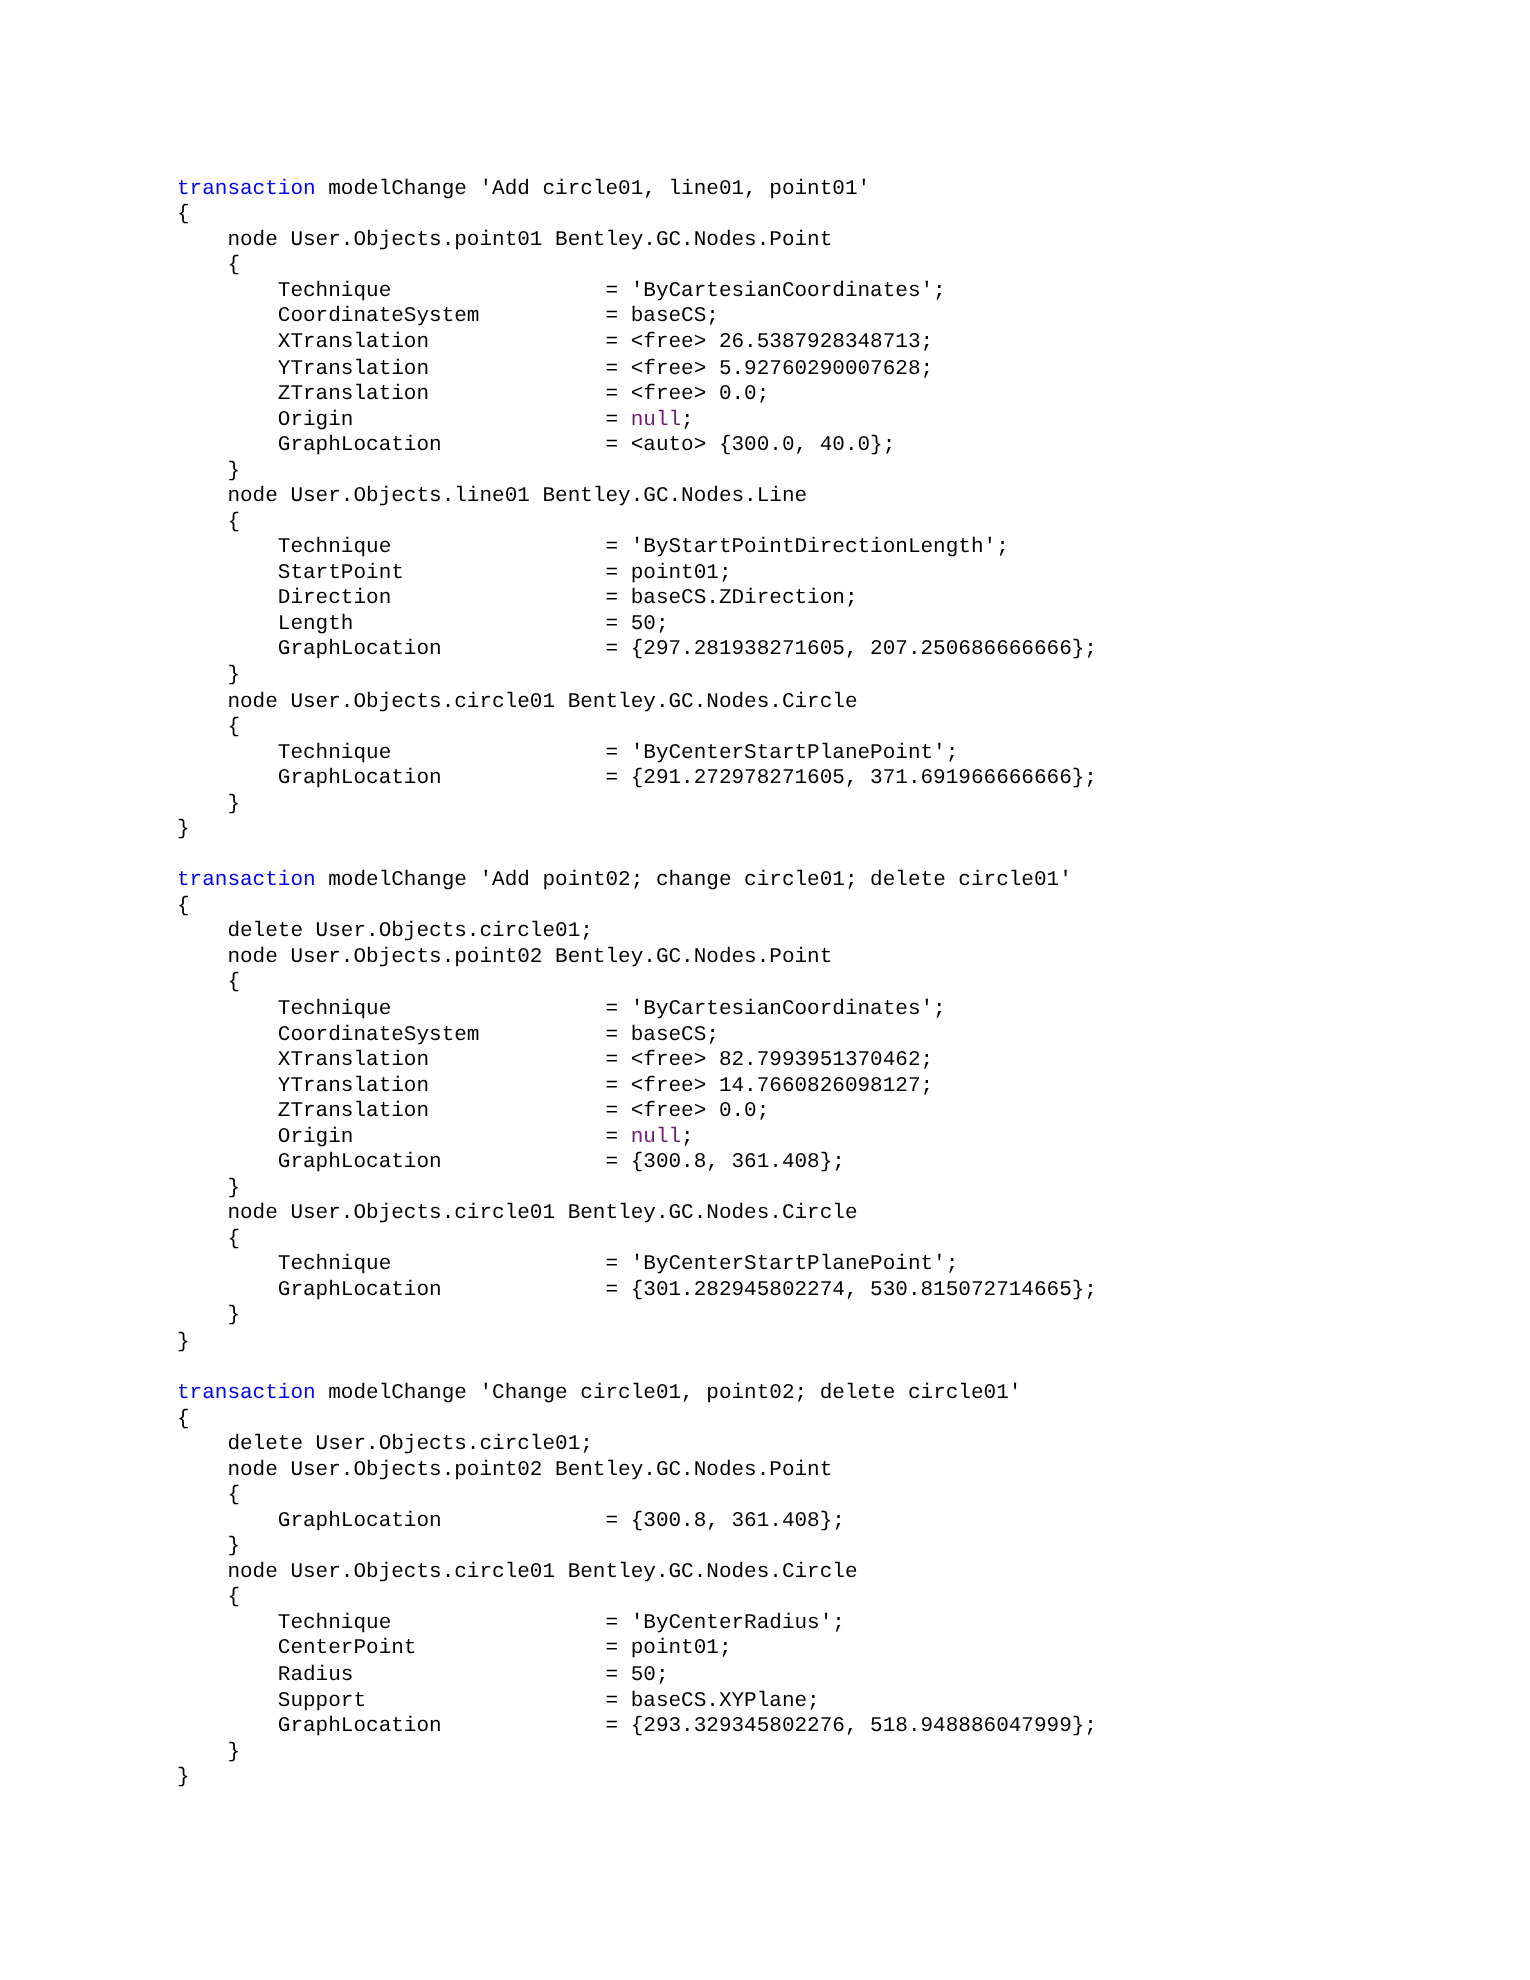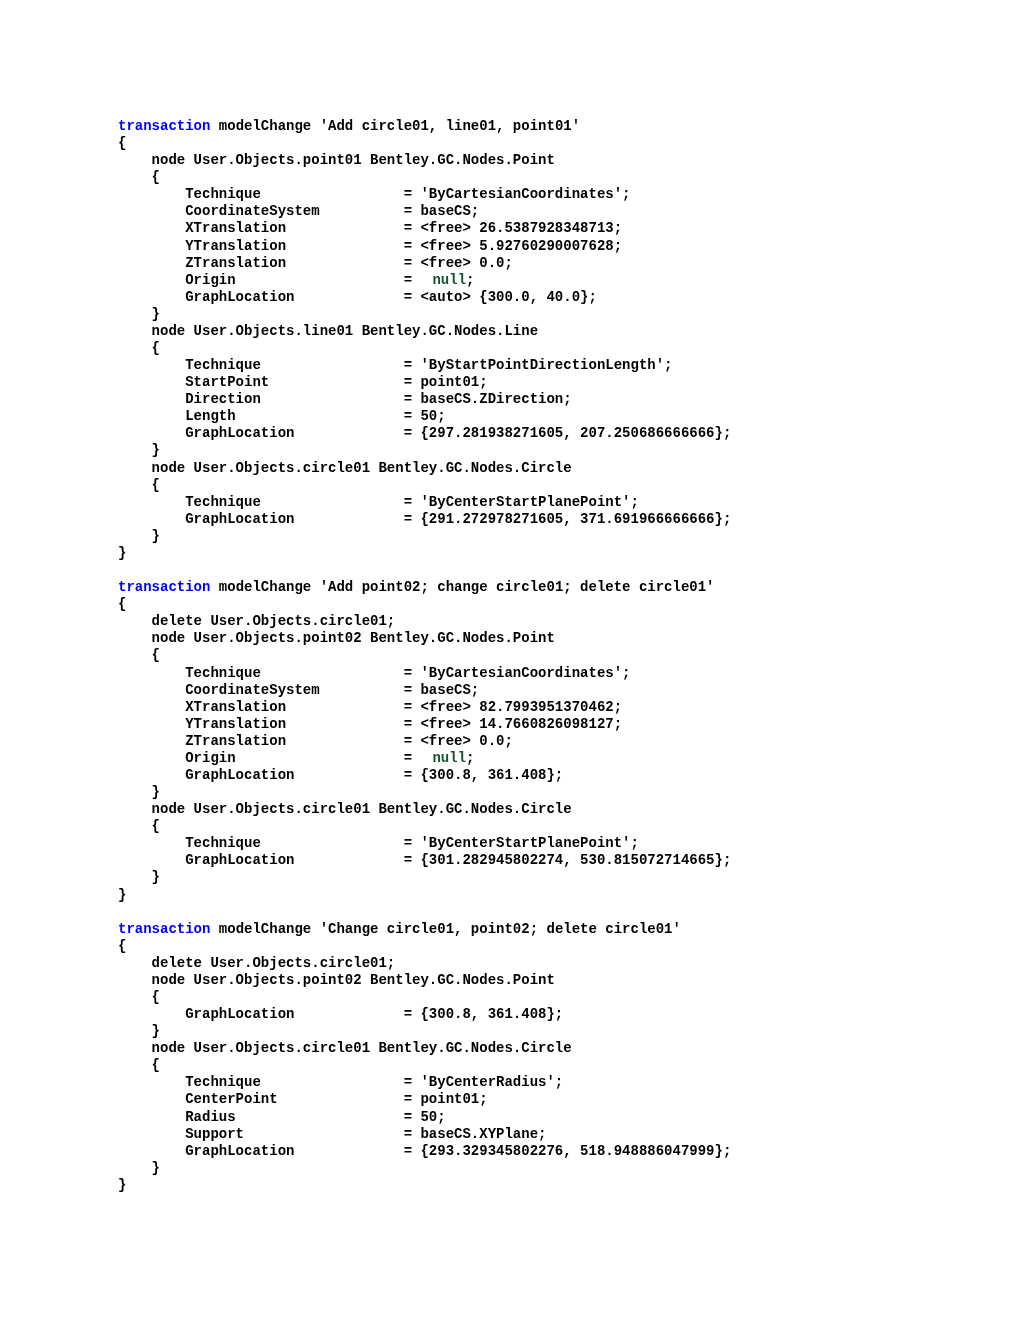--- a/index.html
+++ b/index.html
@@ -13,24 +13,23 @@
   }
   .page {
     padding: 118px 0 0 118px;
     width: 902px;
     box-sizing: border-box;
   }
   pre {
     margin: 0;
     font-family: inherit;
     white-space: pre;
-    font-weight: bold;
   }
   .kw { color: #0000ff; }
-  .nu { color: #14532d; margin-left: 12px; }
+  .nu { color: #701a75; }
 </style>
 </head>
 <body>
 
 <div class="page">
   <pre id="code-block"><span class="kw">transaction</span> modelChange 'Add circle01, line01, point01'
 {
     node User.Objects.point01 Bentley.GC.Nodes.Point
     {
         Technique                 = 'ByCartesianCoordinates';

